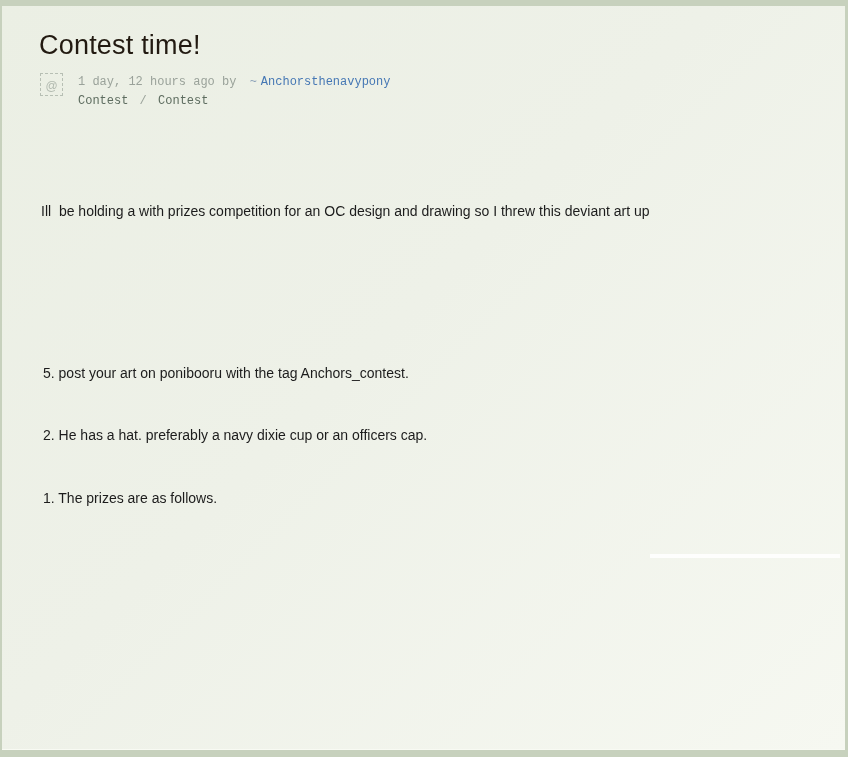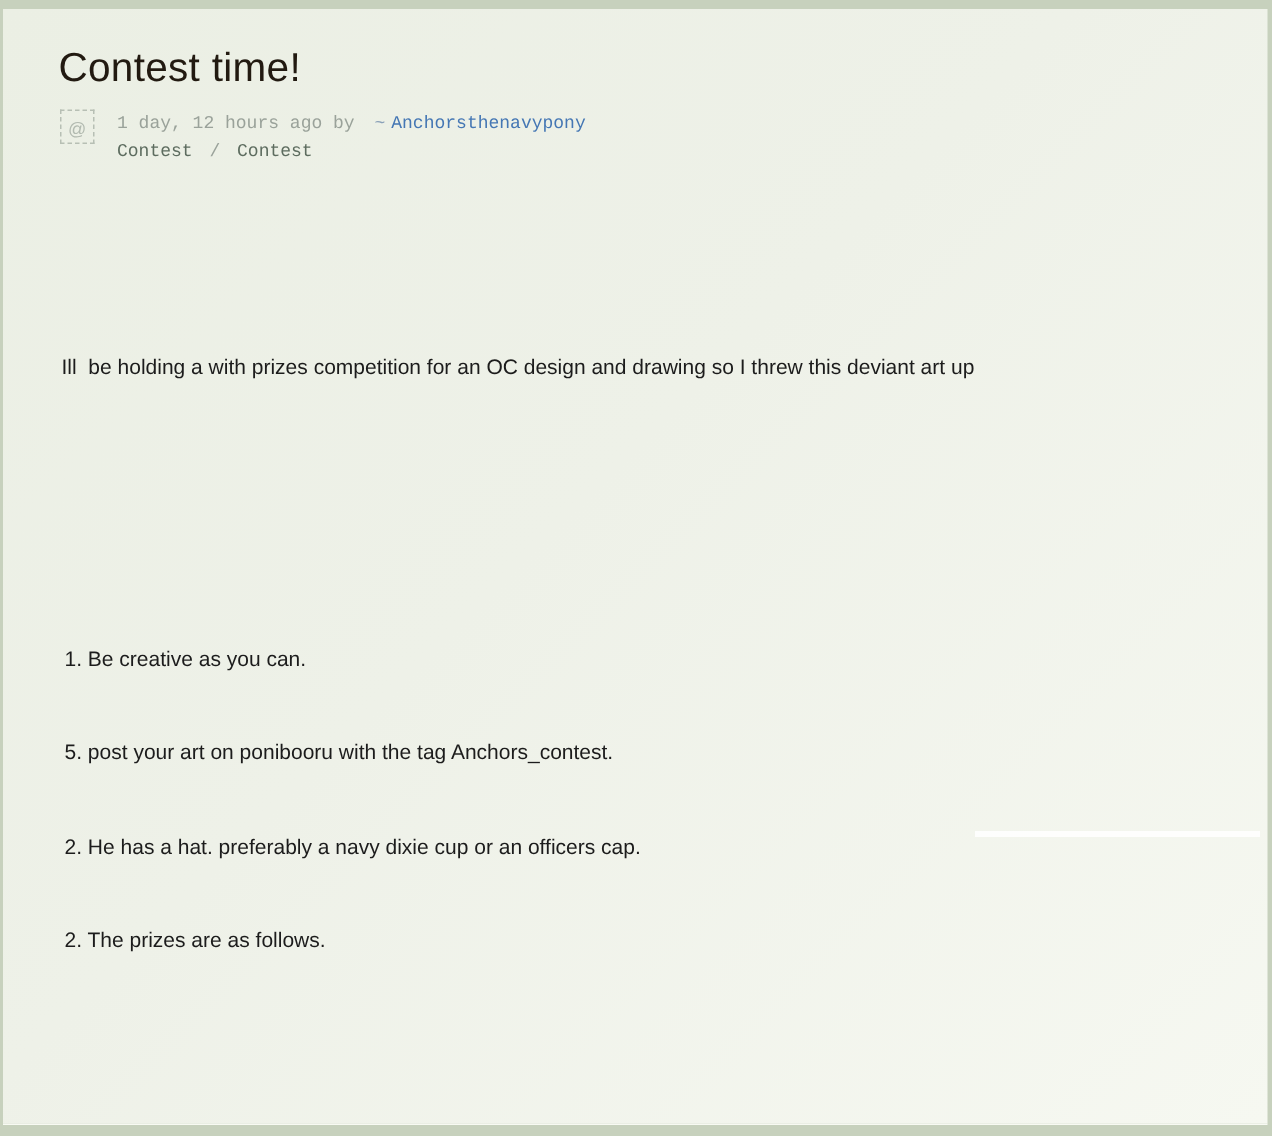--- a/index.html
+++ b/index.html
@@ -48,21 +48,21 @@
   .crumb-sep { color: #9aa29a; }
 
   .journal-body {
     margin-top: 24px;
     width: 782px;
     font-size: 14px;
     line-height: 19.5px;
     color: #1c1c1c;
     white-space: pre-wrap;
   }
-  .para { margin-bottom: 19.5px; margin-top: 33px; }
+  .para { margin-bottom: 19.5px; }
   .block-gap-large { margin-bottom: 58.5px; }
 
   .faint-rule {
     position: absolute;
     top: 548px; left: 648px;
     width: 190px; height: 1px;
     background: rgba(255,255,255,0.85);
   }
 </style>
 </head>
@@ -81,24 +81,23 @@
         <div><a class="crumb-link">Contest</a><span class="crumb-sep"> / </span><a class="crumb-link">Contest</a></div>
       </div>
     </div>
 
     <div class="journal-body">
 
       <div class="para">Ill  be holding a with prizes competition for an OC design and drawing so I threw this deviant art up</div>
 
 
       <div class="para">
-        <div>1. Be creative as you can.</div>
         <div>5. post your art on ponibooru with the tag Anchors_contest.</div>
         <div>2. He has a hat. preferably a navy dixie cup or an officers cap.</div>
-        <div>2. The prizes are as follows.</div>
+        <div>1. The prizes are as follows.</div>
       </div>
 
       <div class="block-gap-large">
         
         
         
         
         
         
       </div>

